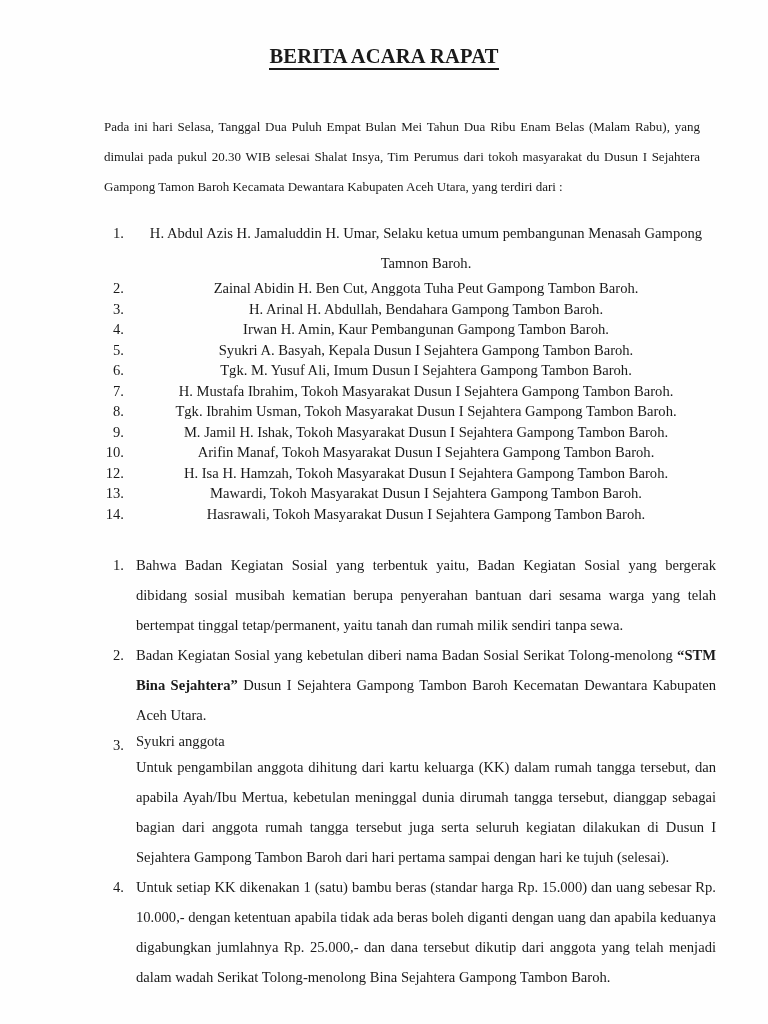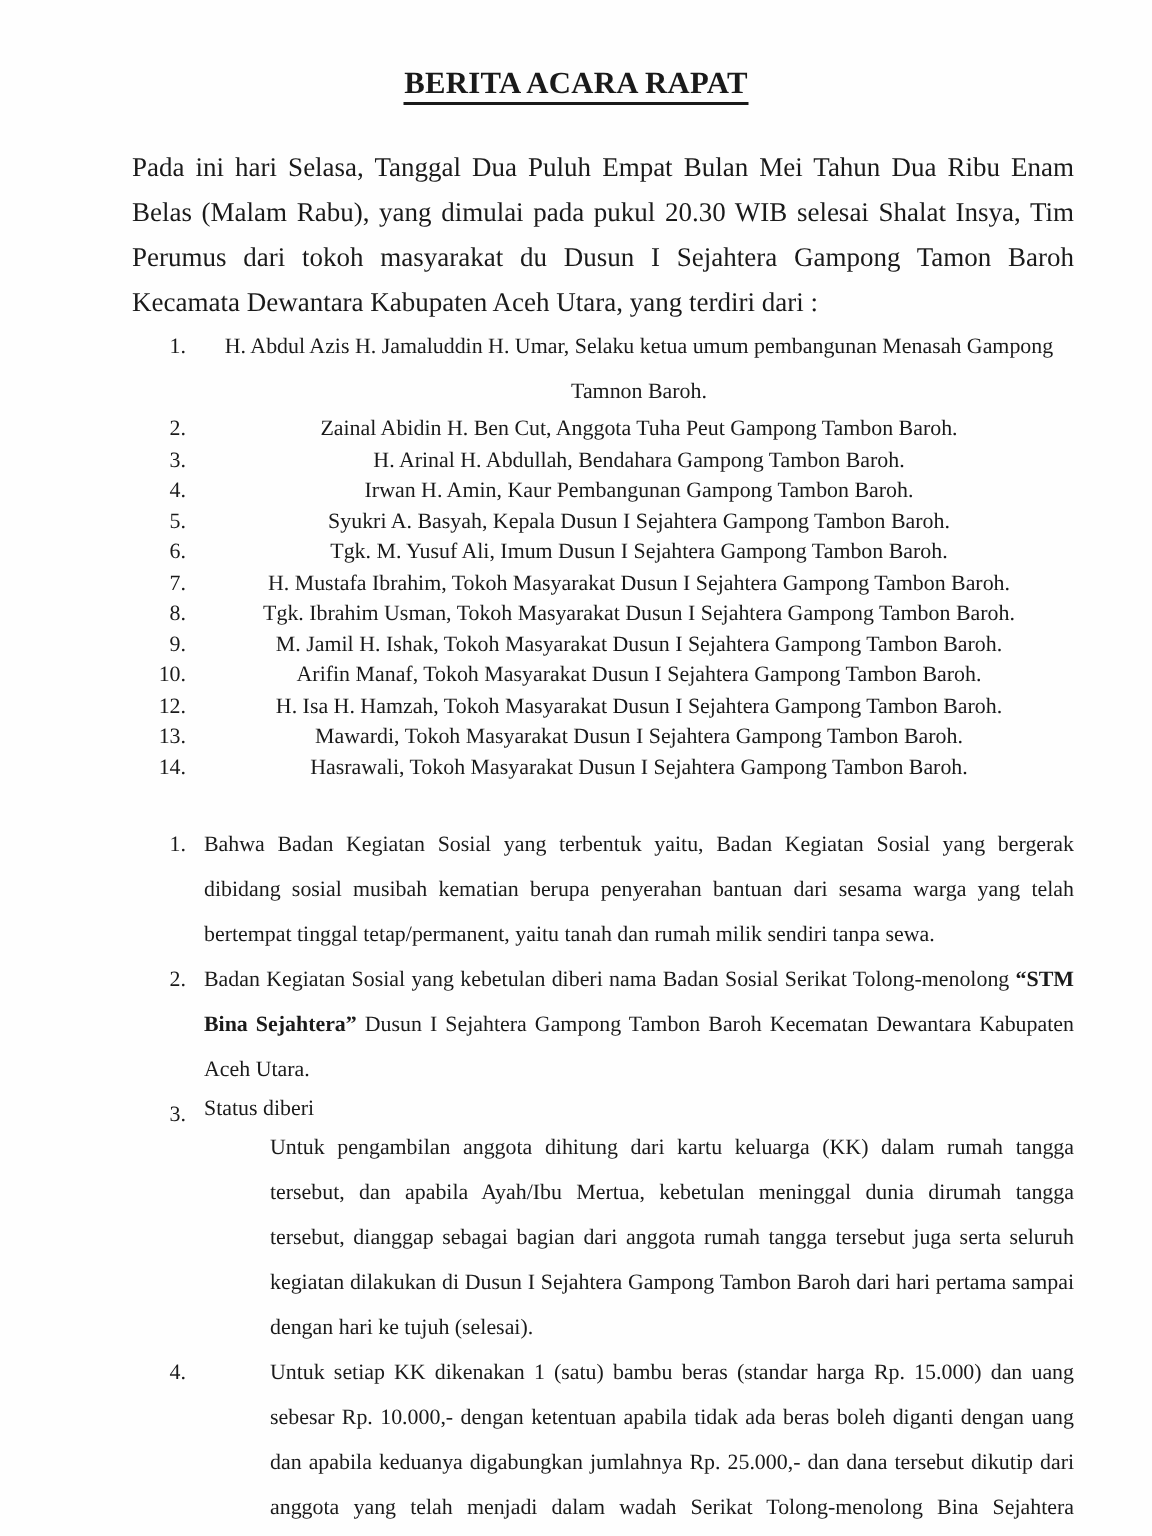--- a/index.html
+++ b/index.html
@@ -42,22 +42,22 @@
   }
 
   .body-col {
     position: absolute;
     left: 88px;
     top: 96px;
     width: 628px;
   }
 
   p.para {
-    margin: 0;
-    font-size: 18px;
+    margin: 16px;
+    font-size: 13px;
     line-height: 30px;
     text-align: justify;
     text-justify: inter-word;
   }
 
   
   ol.numlist {
     list-style: none;
     margin: 0;
     padding: 0;
@@ -108,21 +108,20 @@
   }
   .sub-head {
     display: block;
     line-height: 22px;
     text-align: left;
   }
   .sub-body {
     display: block;
     text-align: justify;
     text-justify: inter-word;
-    margin-left: 44px;
   }
   .bold {
     font-weight: bold;
   }
   .gap-md { height: 26px; }
 </style>
 </head>
 <body>
 
 <div class="page">
@@ -199,21 +198,21 @@
       </li>
 
       <li>
         <span class="num">2.</span>
         <span class="txt"><span>Badan Kegiatan Sosial yang kebetulan diberi nama Badan Sosial Serikat Tolong-menolong </span><span class="bold">“STM Bina Sejahtera”</span><span> Dusun I Sejahtera Gampong Tambon Baroh Kecematan Dewantara Kabupaten Aceh Utara.</span></span>
       </li>
 
       <li>
         <span class="num">3.</span>
         <span class="txt">
-            <span class="sub-head">Status diberi</span>
+            <span class="sub-head">Syukri anggota</span>
             <span class="sub-body">Untuk pengambilan anggota dihitung dari kartu keluarga (KK) dalam rumah tangga tersebut, dan apabila Ayah/Ibu Mertua, kebetulan meninggal dunia dirumah tangga tersebut, dianggap sebagai bagian dari anggota rumah tangga tersebut juga serta seluruh kegiatan dilakukan di Dusun I Sejahtera Gampong Tambon Baroh dari hari pertama sampai dengan hari ke tujuh (selesai).</span>
           </span>
       </li>
 
       <li>
         <span class="num">4.</span>
         <span class="txt">
             <span class="sub-body">Untuk setiap KK dikenakan 1 (satu) bambu beras (standar harga Rp. 15.000) dan uang sebesar Rp. 10.000,- dengan ketentuan apabila tidak ada beras boleh diganti dengan uang dan apabila keduanya digabungkan jumlahnya Rp. 25.000,- dan dana tersebut dikutip dari anggota yang telah menjadi dalam wadah Serikat Tolong-menolong Bina Sejahtera Gampong Tambon Baroh.</span>
           </span>
       </li>

